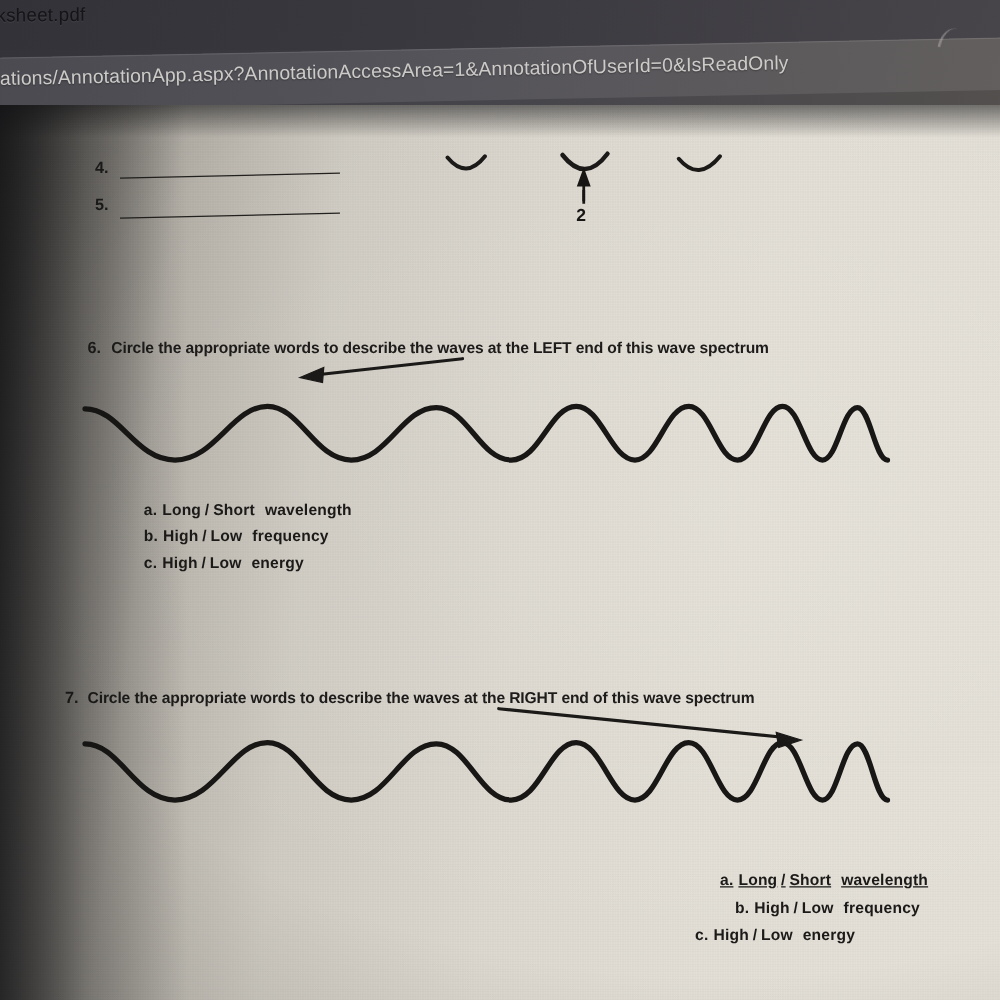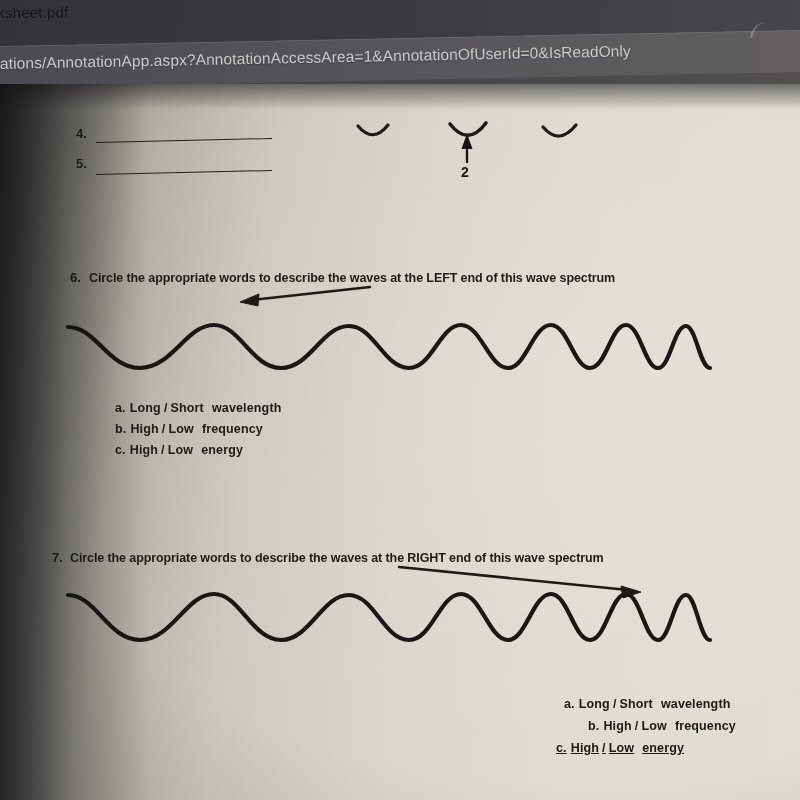--- a/index.html
+++ b/index.html
@@ -251,25 +251,25 @@
          C 432,640 440,594 461,594
          C 481,594 489,640 508,640
          C 526,640 533,594 551,594
          C 568,594 574,640 590,640
          C 606,640 611,594 626,594
          C 640,594 645,640 658,640
          C 670,640 674,595 686,595
          C 696,595 700,640 710,640"></path>
   </svg>
 
-  <div class="ink opt" style="left:564px; top:697px;">
+  <div class="ink opt" style="left:576px; top:697px;text-decoration:underline;">
     <span class="lbl">a.</span><span>Long</span><span class="slash">/</span><span class="word2">Short</span><span>wavelength</span>
   </div>
   <div class="ink opt" style="left:588px; top:719px;">
     <span class="lbl">b.</span><span>High</span><span class="slash">/</span><span class="word2">Low</span><span>frequency</span>
   </div>
-  <div class="ink opt" style="left:556px; top:741px;text-decoration:underline;">
+  <div class="ink opt" style="left:556px; top:741px;">
     <span class="lbl">c.</span><span>High</span><span class="slash">/</span><span class="word2">Low</span><span>energy</span>
   </div>
 
   <div class="left-shade"></div>
 
 </div>
 
 </body></html>

